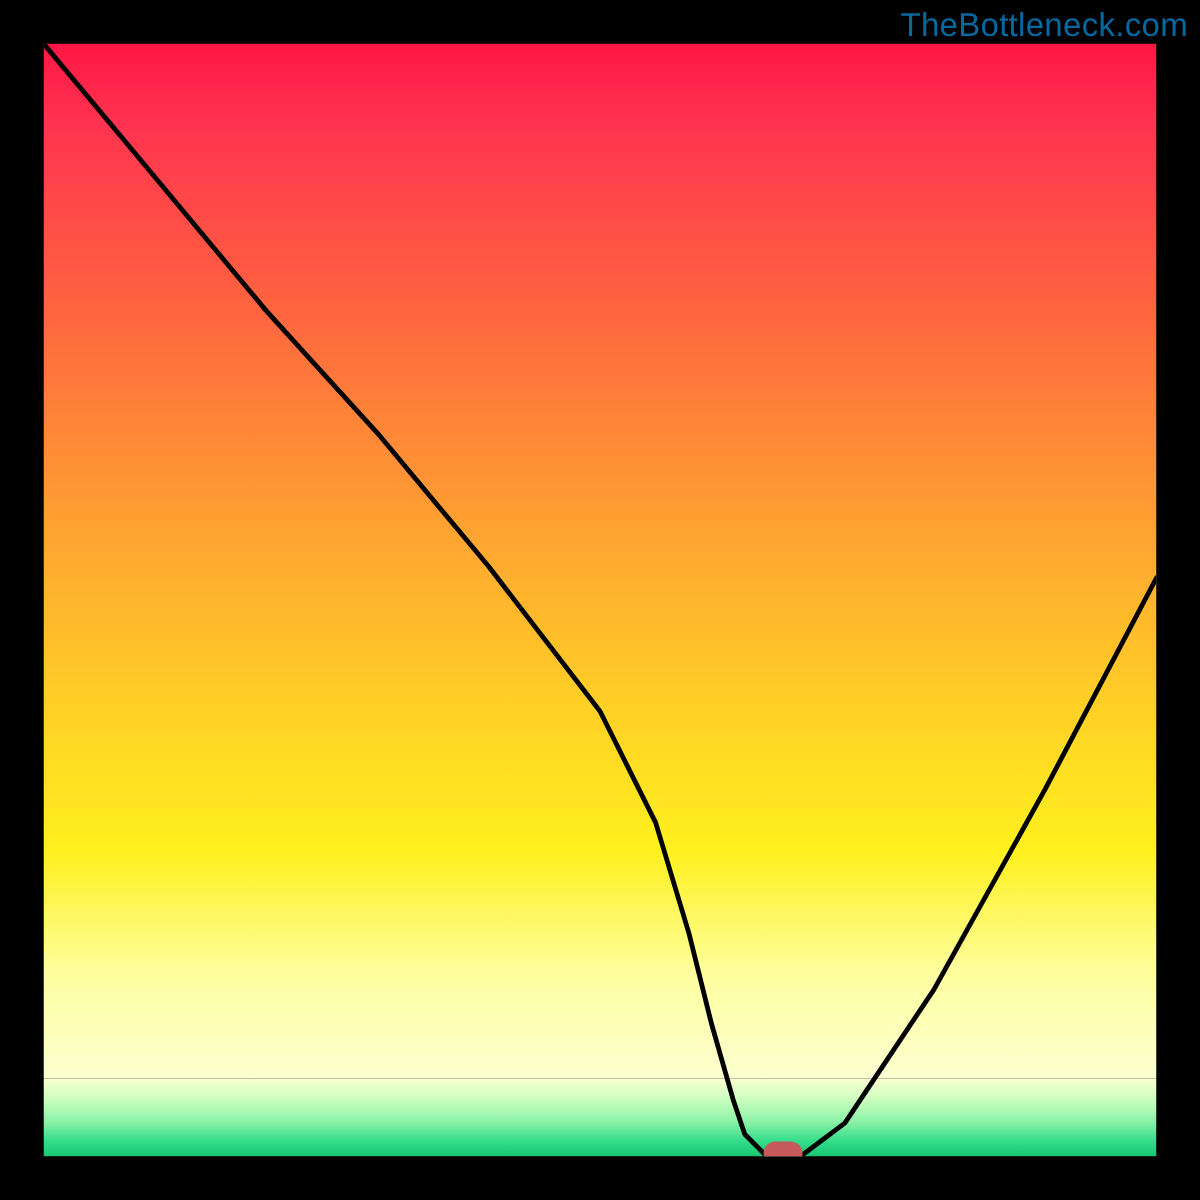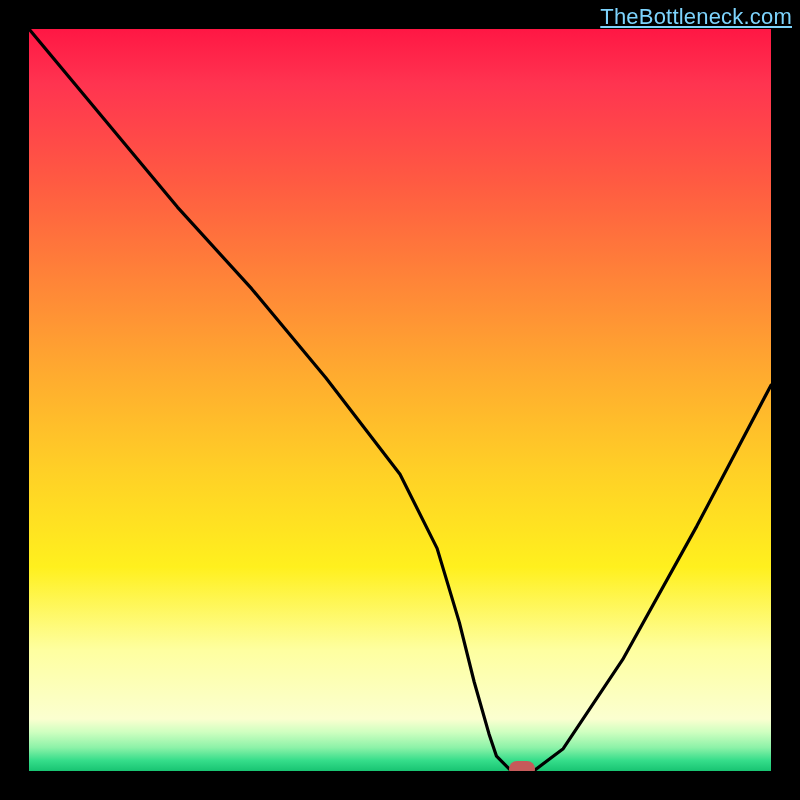--- a/index.html
+++ b/index.html
@@ -68,26 +68,25 @@
     width: 26px;
     height: 16px;
     border-radius: 8px / 8px;
     background: #c65a5a;
     transform: translate(-50%, -50%);
   }
   .watermark {
     position: absolute;
     top: 4px;
     right: 8px;
-    color: #7dd3fc;
+    color: #0369a1;
     font-size: 22px;
     font-weight: 500;
     letter-spacing: 0.2px;
     user-select: none;
-    text-decoration: underline;
   }
 </style>
 </head>
 <body>
 
 <div class="frame">
   <div class="watermark">TheBottleneck.com</div>
 
   <div class="plot">
     <div class="gradient">

